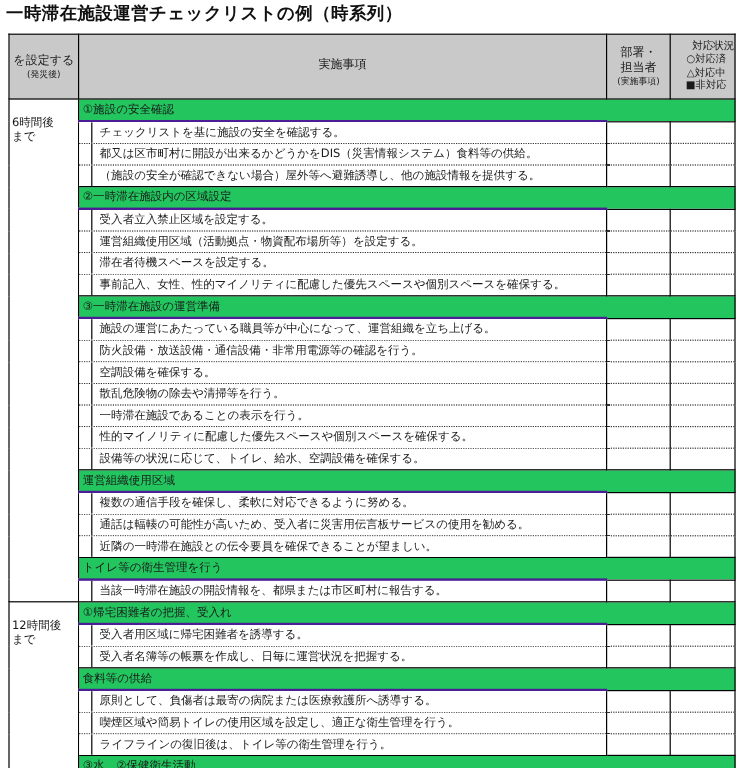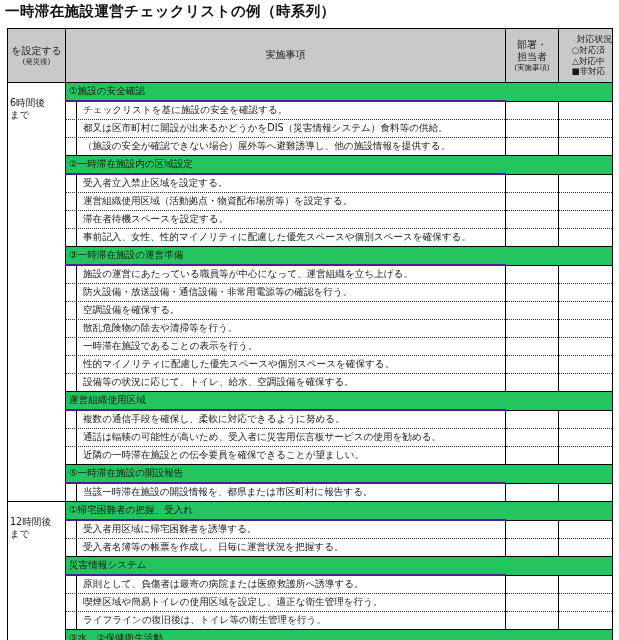--- a/index.html
+++ b/index.html
@@ -254,21 +254,21 @@
           <td class="task-cell">通話は輻輳の可能性が高いため、受入者に災害用伝言板サービスの使用を勧める。</td>
           <td class="fill-cell"></td>
           <td class="fill-cell"></td>
         </tr>
         <tr class="task last-task">
           <td class="task-cell">近隣の一時滞在施設との伝令要員を確保できることが望ましい。</td>
           <td class="fill-cell"></td>
           <td class="fill-cell"></td>
         </tr>
         <tr class="group">
-          <td class="group-cell" colspan="3">⑤一時滞在施設の開設報告</td>
+          <td class="group-cell" colspan="3">トイレ等の衛生管理を行う</td>
         </tr>
         <tr class="task first-task last-task">
           <td class="task-cell">当該一時滞在施設の開設情報を、都県または市区町村に報告する。</td>
           <td class="fill-cell"></td>
           <td class="fill-cell"></td>
         </tr>
         <tr class="group">
           <td class="phase" rowspan="12">
             <span>12時間後</span>
             <span>まで</span>
@@ -279,21 +279,21 @@
           <td class="task-cell">受入者用区域に帰宅困難者を誘導する。</td>
           <td class="fill-cell"></td>
           <td class="fill-cell"></td>
         </tr>
         <tr class="task last-task">
           <td class="task-cell">受入者名簿等の帳票を作成し、日毎に運営状況を把握する。</td>
           <td class="fill-cell"></td>
           <td class="fill-cell"></td>
         </tr>
         <tr class="group">
-          <td class="group-cell" colspan="3">災害情報システム</td>
+          <td class="group-cell" colspan="3">食料等の供給</td>
         </tr>
         <tr class="task first-task">
           <td class="task-cell">原則として、負傷者は最寄の病院または医療救護所へ誘導する。</td>
           <td class="fill-cell"></td>
           <td class="fill-cell"></td>
         </tr>
         <tr class="task">
           <td class="task-cell">喫煙区域や簡易トイレの使用区域を設定し、適正な衛生管理を行う。</td>
           <td class="fill-cell"></td>
           <td class="fill-cell"></td>

